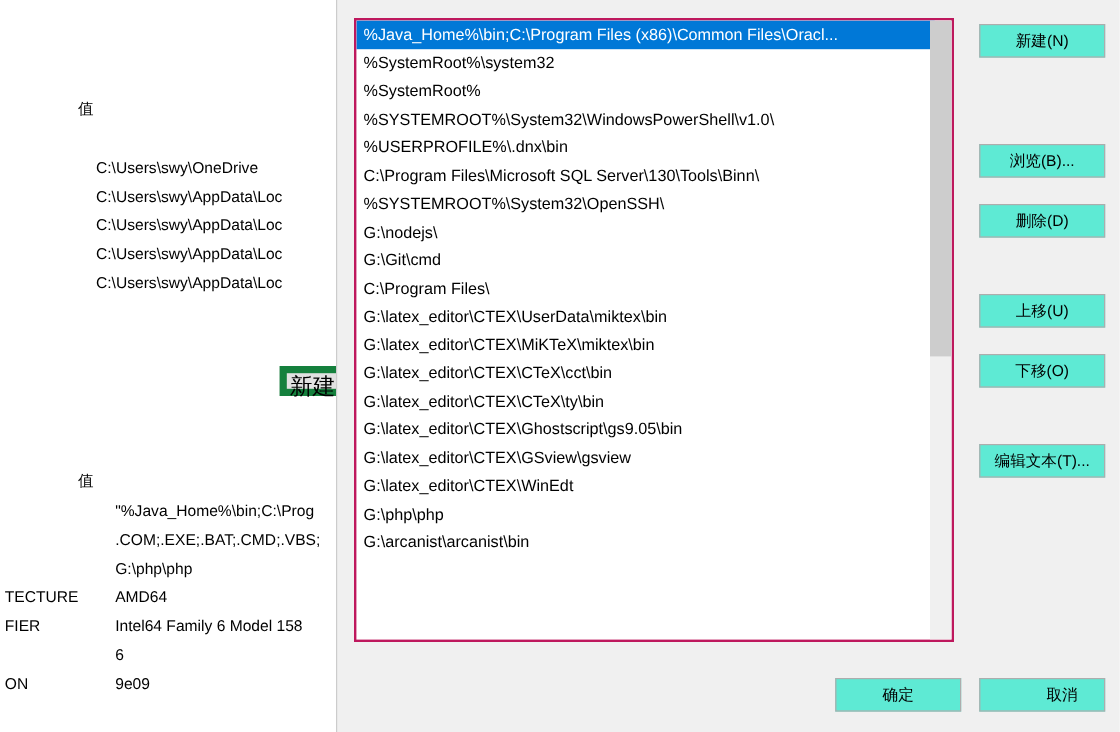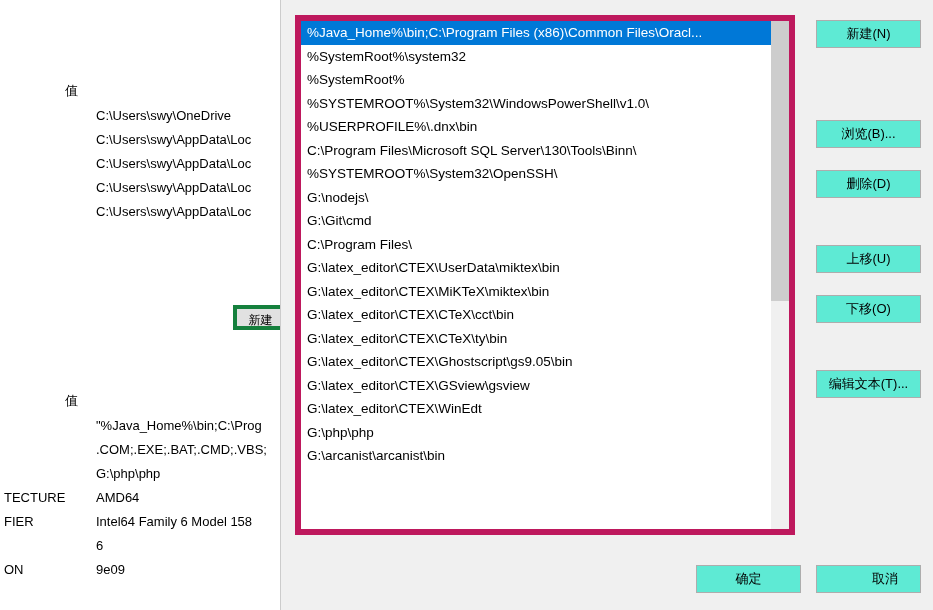--- a/index.html
+++ b/index.html
@@ -22,33 +22,34 @@
       background: #fff;
     }
     .bg-header1 {
       position: absolute;
       left: 65px;
       top: 82px;
       font-size: 13px;
     }
     .bg-row {
       position: absolute;
-      left: 96px;
-      font-size: 13px;
-      white-space: nowrap;
+      left: 80px;
+      font-size: 13px;
+      white-space: nowrap;
+      margin-top: 24px;
     }
     .bg-newbtn {
       position: absolute;
       left: 233px;
       top: 305px;
       width: 55px;
       height: 25px;
       background: #e1e1e1;
-      border: 4px solid #15803d;
-      font-size: 12px;
+      border: 6px solid #15803d;
+      font-size: 19px;
       text-align: center;
       line-height: 23px;
     }
     .bg-section2-header {
       position: absolute;
       left: 65px;
       top: 392px;
       font-size: 13px;
     }
     .bg-row2 {
@@ -72,21 +73,21 @@
       background: #f0f0f0;
       border-left: 1px solid #ccc;
     }
     .path-listbox {
       position: absolute;
       left: 14px;
       top: 15px;
       width: 500px;
       height: 520px;
       background: #fff;
-      border: 6px solid #be185d;
+      border: 2px solid #be185d;
       overflow: hidden;
     }
     .path-list-inner {
       width: 482px;
       height: 100%;
       overflow-y: hidden;
     }
     .path-item {
       padding: 3px 6px 3px 6px;
       font-size: 13.5px;

